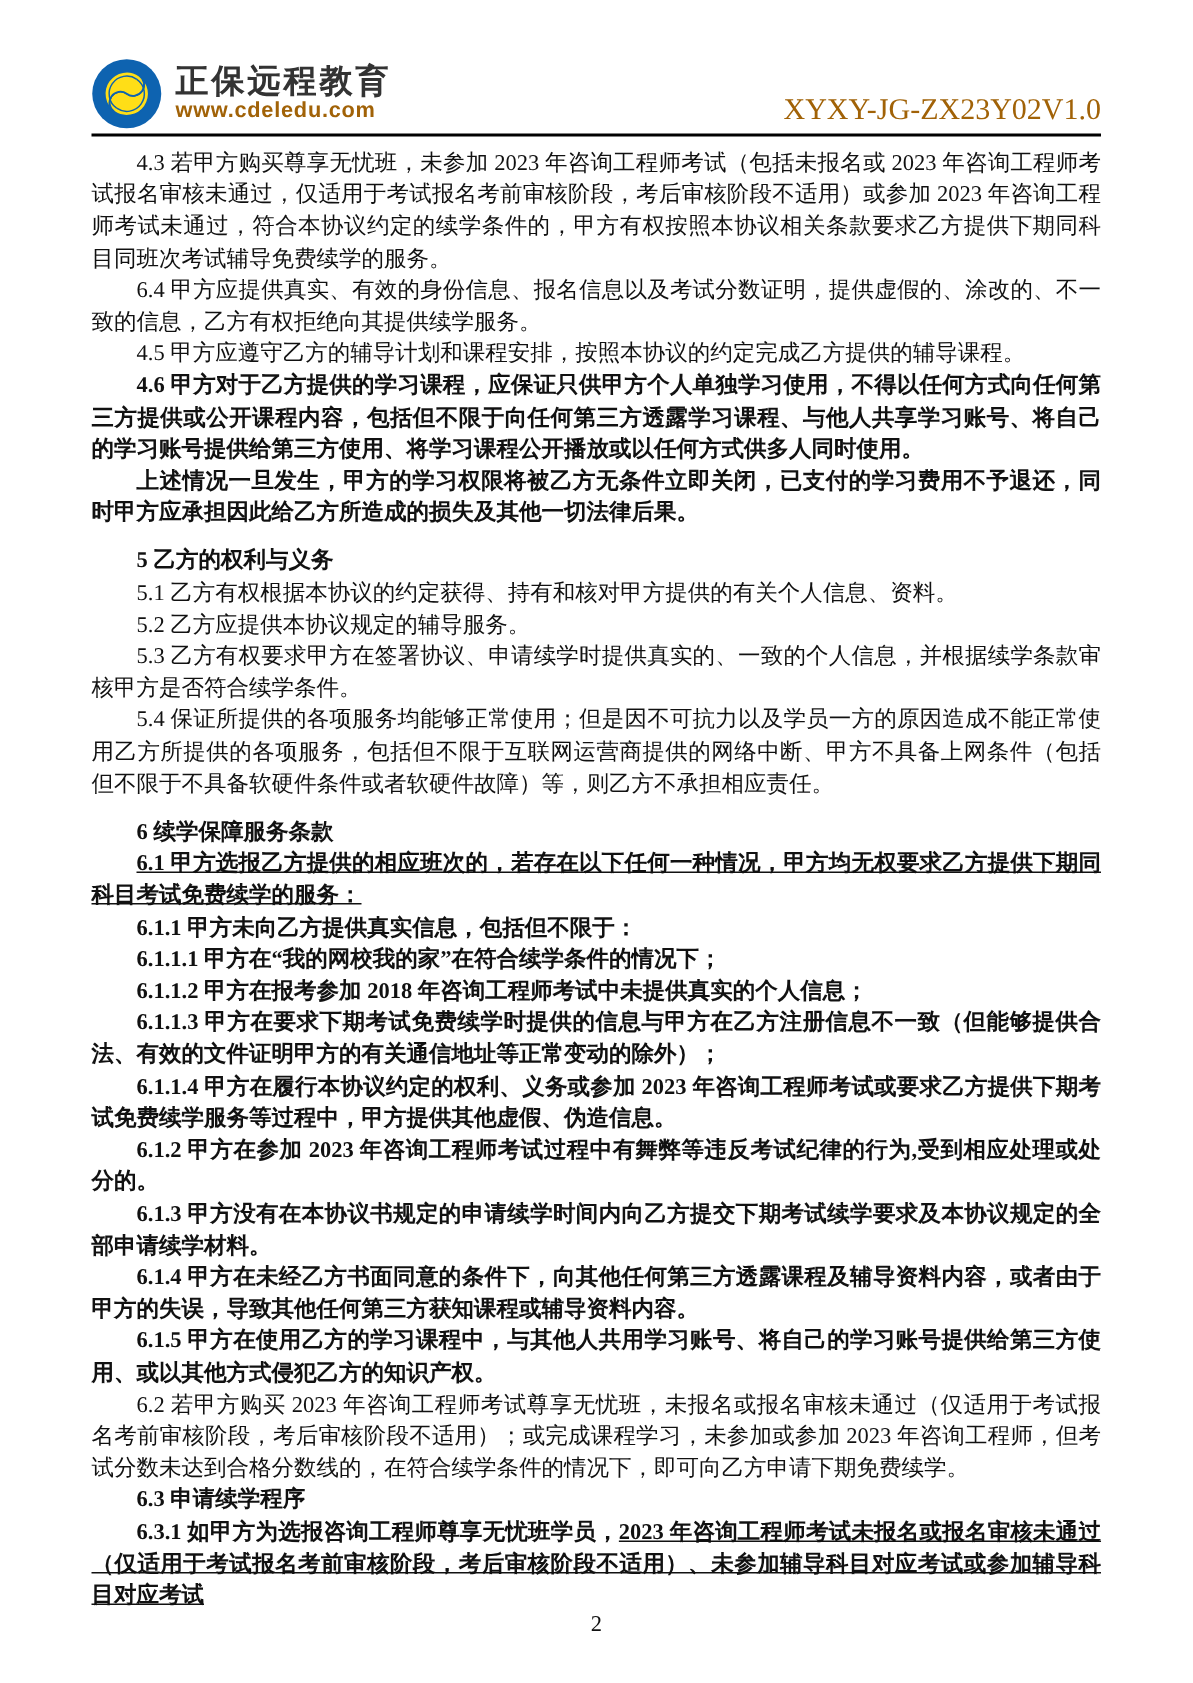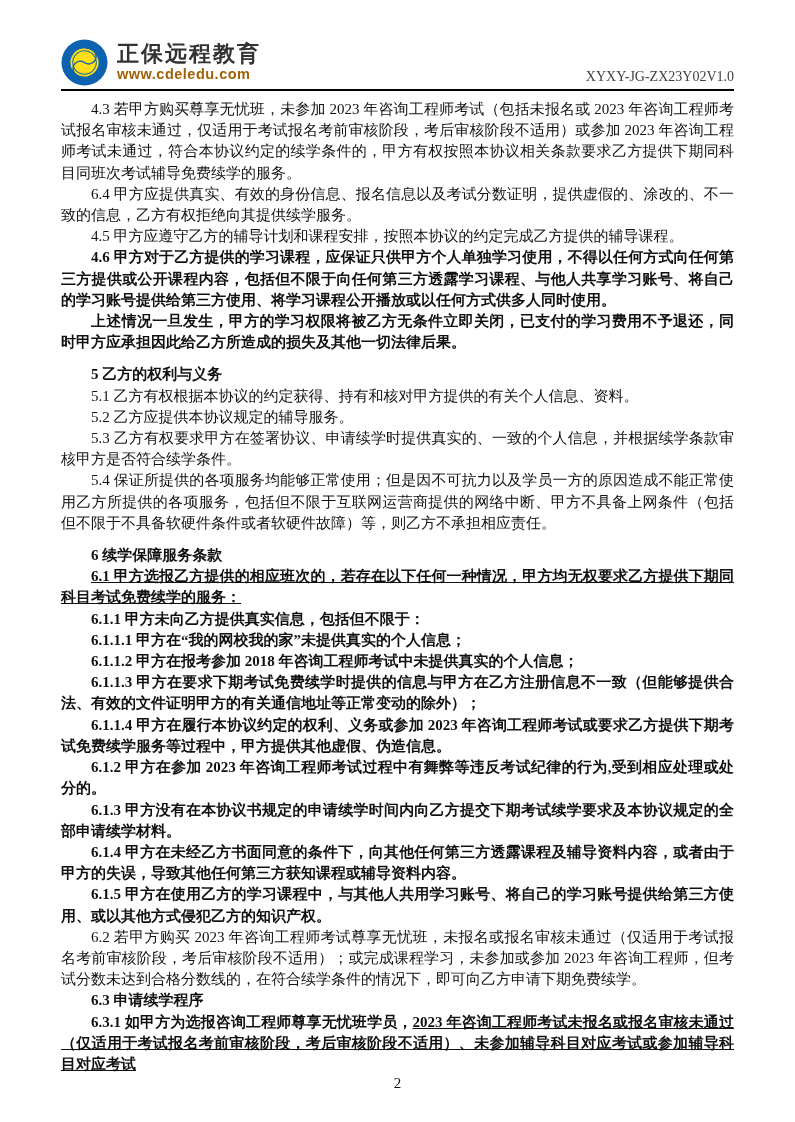--- a/index.html
+++ b/index.html
@@ -39,21 +39,21 @@
     font-weight:bold;font-size:22px;line-height:24px;
     color:#333333;letter-spacing:2px;
   }
   .brand-url{
     font-family:"Liberation Sans","DejaVu Sans",sans-serif;
     font-weight:bold;font-size:14.5px;line-height:17px;
     color:#a16207;letter-spacing:.5px;
   }
   .doc-code{
     font-family:"Liberation Serif","DejaVu Serif",serif;
-    font-size:14px;color:#404040;
+    font-size:20px;color:#a16207;
     padding-bottom:1px;
   }
   .header-rule{
     border-top:2.4px solid #000;
     margin-top:3px;
     width:100%;
   }
   
   .doc-body{
     padding-top:8px;
@@ -113,21 +113,21 @@
       <p class="para b">4.6 甲方对于乙方提供的学习课程，应保证只供甲方个人单独学习使用，不得以任何方式向任何第三方提供或公开课程内容，包括但不限于向任何第三方透露学习课程、与他人共享学习账号、将自己的学习账号提供给第三方使用、将学习课程公开播放或以任何方式供多人同时使用。</p>
       <p class="para b">上述情况一旦发生，甲方的学习权限将被乙方无条件立即关闭，已支付的学习费用不予退还，同时甲方应承担因此给乙方所造成的损失及其他一切法律后果。</p>
       <p class="para b sp">5 乙方的权利与义务</p>
       <p class="para">5.1 乙方有权根据本协议的约定获得、持有和核对甲方提供的有关个人信息、资料。</p>
       <p class="para">5.2 乙方应提供本协议规定的辅导服务。</p>
       <p class="para">5.3 乙方有权要求甲方在签署协议、申请续学时提供真实的、一致的个人信息，并根据续学条款审核甲方是否符合续学条件。</p>
       <p class="para">5.4 保证所提供的各项服务均能够正常使用；但是因不可抗力以及学员一方的原因造成不能正常使用乙方所提供的各项服务，包括但不限于互联网运营商提供的网络中断、甲方不具备上网条件（包括但不限于不具备软硬件条件或者软硬件故障）等，则乙方不承担相应责任。</p>
       <p class="para b sp">6 续学保障服务条款</p>
       <p class="para b u">6.1 甲方选报乙方提供的相应班次的，若存在以下任何一种情况，甲方均无权要求乙方提供下期同科目考试免费续学的服务：</p>
       <p class="para b">6.1.1 甲方未向乙方提供真实信息，包括但不限于：</p>
-      <p class="para b">6.1.1.1 甲方在“我的网校我的家”未提供真实的个人信息；</p>
+      <p class="para b">6.1.1.1 甲方在“我的网校我的家”在符合续学条件的情况下；</p>
       <p class="para b">6.1.1.2 甲方在报考参加 2018 年咨询工程师考试中未提供真实的个人信息；</p>
       <p class="para b">6.1.1.3 甲方在要求下期考试免费续学时提供的信息与甲方在乙方注册信息不一致（但能够提供合法、有效的文件证明甲方的有关通信地址等正常变动的除外）；</p>
       <p class="para b">6.1.1.4 甲方在履行本协议约定的权利、义务或参加 2023 年咨询工程师考试或要求乙方提供下期考试免费续学服务等过程中，甲方提供其他虚假、伪造信息。</p>
       <p class="para b">6.1.2 甲方在参加 2023 年咨询工程师考试过程中有舞弊等违反考试纪律的行为,受到相应处理或处分的。</p>
       <p class="para b">6.1.3 甲方没有在本协议书规定的申请续学时间内向乙方提交下期考试续学要求及本协议规定的全部申请续学材料。</p>
       <p class="para b">6.1.4 甲方在未经乙方书面同意的条件下，向其他任何第三方透露课程及辅导资料内容，或者由于甲方的失误，导致其他任何第三方获知课程或辅导资料内容。</p>
       <p class="para b">6.1.5 甲方在使用乙方的学习课程中，与其他人共用学习账号、将自己的学习账号提供给第三方使用、或以其他方式侵犯乙方的知识产权。</p>
       <p class="para">6.2 若甲方购买 2023 年咨询工程师考试尊享无忧班，未报名或报名审核未通过（仅适用于考试报名考前审核阶段，考后审核阶段不适用）；或完成课程学习，未参加或参加 2023 年咨询工程师，但考试分数未达到合格分数线的，在符合续学条件的情况下，即可向乙方申请下期免费续学。</p>
       <p class="para b">6.3 申请续学程序</p>
       <p class="para b"><span>6.3.1 如甲方为选报咨询工程师尊享无忧班学员，</span><span class="u">2023 年咨询工程师考试未报名或报名审核未通过（仅适用于考试报名考前审核阶段，考后审核阶段不适用）、未参加辅导科目对应考试或参加辅导科目对应考试</span></p>

